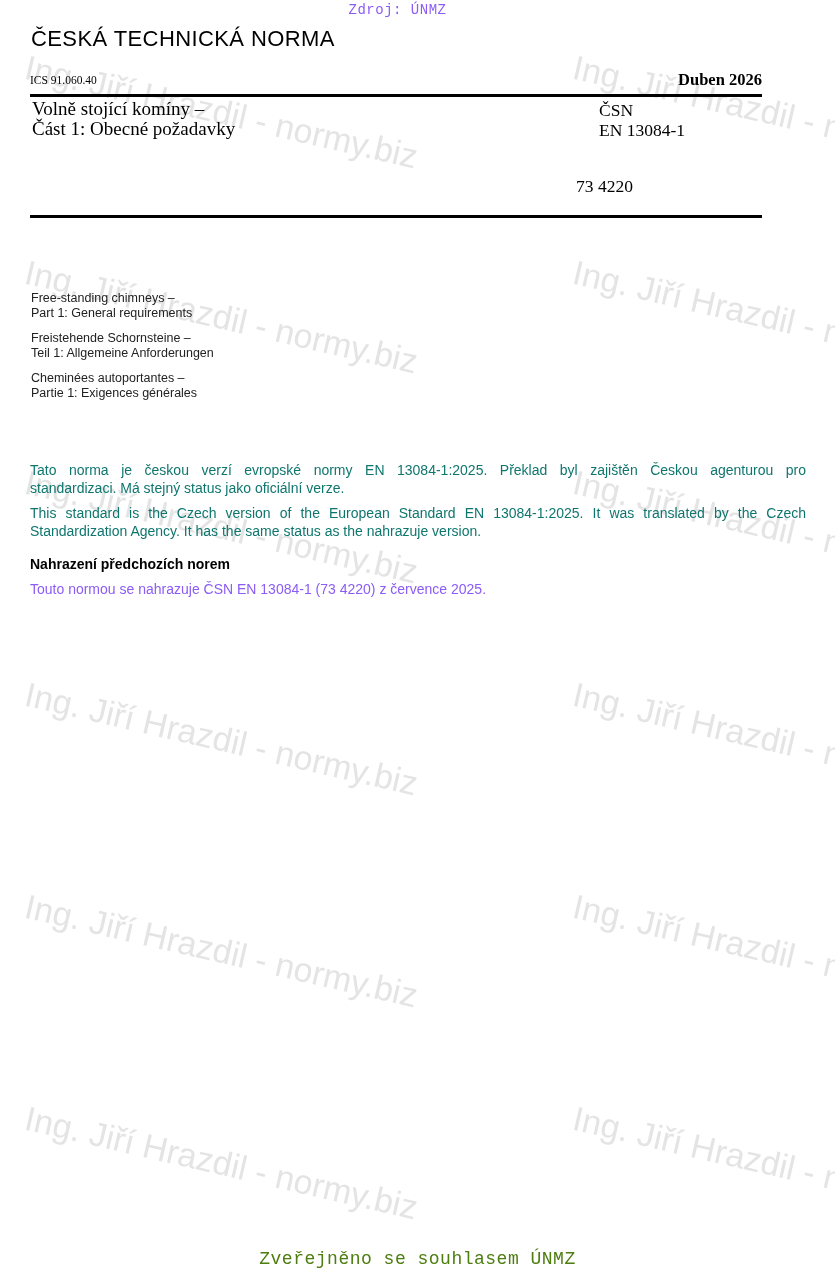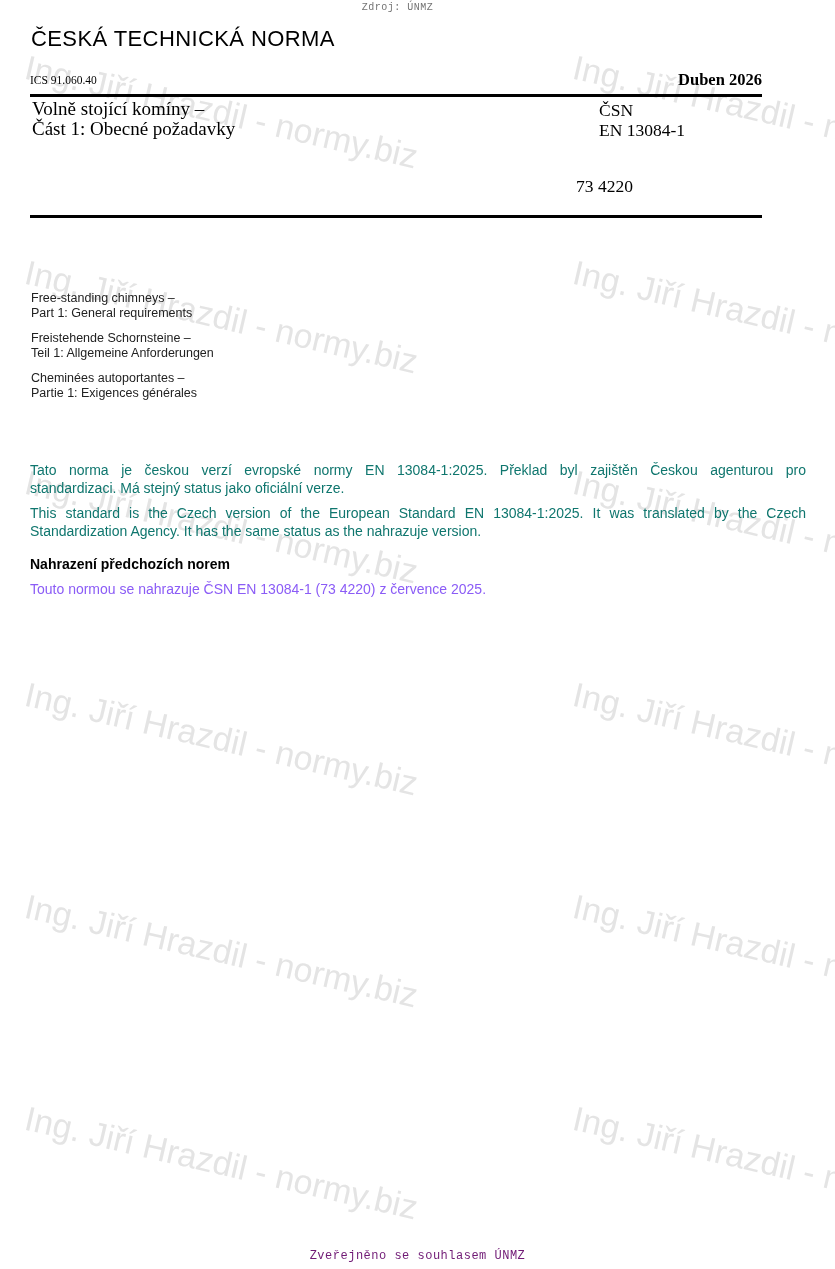--- a/index.html
+++ b/index.html
@@ -27,21 +27,21 @@
     letter-spacing: 0px;
   }
 
   
   .content { position: absolute; inset: 0; z-index: 1; }
 
   .source-note {
     position: absolute; top: 2px; left: 0; width: 795px;
     text-align: center;
     font-family: "Liberation Mono", monospace;
-    font-size: 10px; letter-spacing: 0.5px; color: #737373;
+    font-size: 14px; letter-spacing: 0.5px; color: #8b5cf6;
   }
   .main-title {
     position: absolute; left: 31px; top: 26px;
     font-size: 22px; letter-spacing: 0.4px; font-weight: 400; color: #000;
   }
   .ics {
     position: absolute; left: 30px; top: 74px;
     font-family: "Liberation Serif", serif; font-size: 11.5px;
   }
   .issue-date {
@@ -89,21 +89,21 @@
   }
   .repl-text {
     position: absolute; left: 30px; top: 581px;
     font-size: 14px; color: #8b5cf6;
   }
 
   .footer-note {
     position: absolute; top: 1249px; left: 0; width: 835px;
     text-align: center;
     font-family: "Liberation Mono", monospace;
-    font-size: 12px; letter-spacing: 0.5px; color: #701a75;
+    font-size: 18px; letter-spacing: 0.5px; color: #4d7c0f;
   }
 </style>
 </head>
 <body>
 
 <div class="page">
 
   <div class="wm-layer">
     <div class="wm" style="left: 30px; top: 48px; color: rgb(228, 228, 228);">Ing. Jiří Hrazdil - normy.biz</div>
     <div class="wm" style="left: 578px; top: 48px; color: rgb(228, 228, 228);">Ing. Jiří Hrazdil - normy.biz</div>

